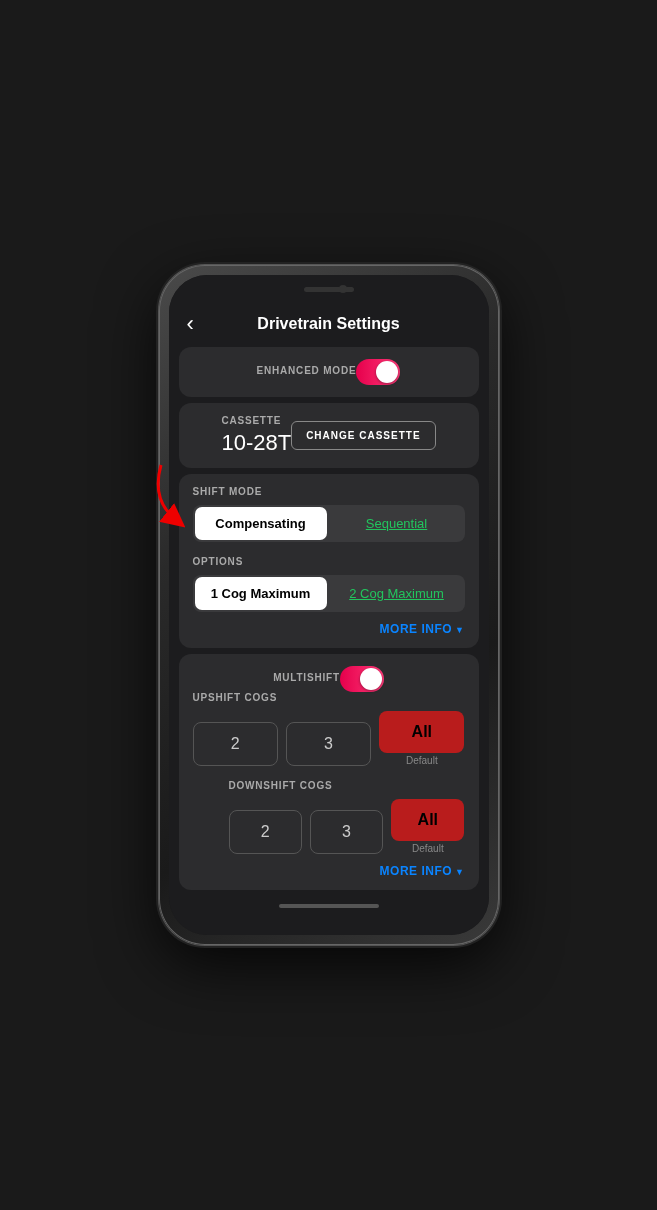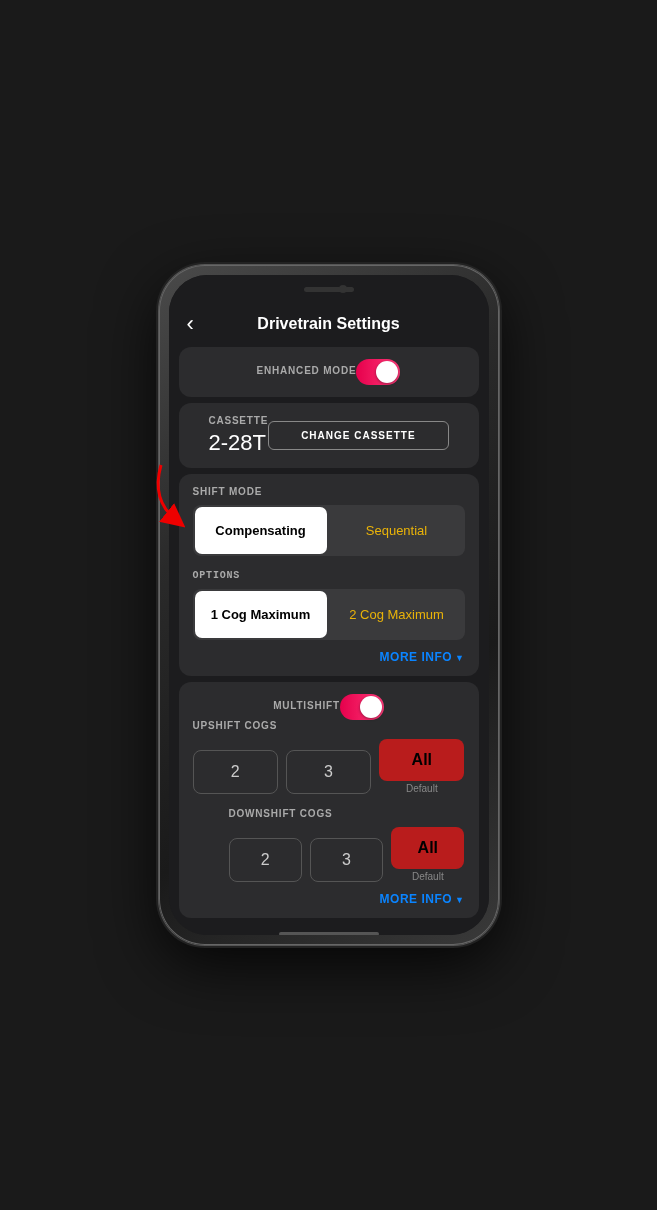--- a/index.html
+++ b/index.html
@@ -128,21 +128,21 @@
       font-weight: 300;
     }
 
     .change-btn {
       background: transparent;
       border: 1.5px solid #888;
       color: #fff;
       font-size: 10px;
       font-weight: 700;
       letter-spacing: 1px;
-      padding: 8px 32px;
+      padding: 8px 14px;
       border-radius: 6px;
       cursor: pointer;
     }
 
     
     .toggle-container {
       position: relative;
       width: 44px;
       height: 26px;
       cursor: pointer;
@@ -168,36 +168,37 @@
     
     .segment-control {
       display: flex;
       background: #3a3a3c;
       border-radius: 8px;
       overflow: hidden;
       margin-top: 8px;
     }
     .segment-btn {
       flex: 1;
-      padding: 16px 0;
+      padding: 9px 0;
       text-align: center;
       font-size: 13px;
       font-weight: 500;
       cursor: pointer;
       border-radius: 7px;
       margin: 2px;
     }
     .segment-btn.active {
       background: #fff;
       color: #000;
       font-weight: 600;
     }
     .segment-btn.inactive {
       background: transparent;
-      color: #eab308;
+      color: #22c55e;
+      text-decoration: underline;
     }
 
     
     .cog-row {
       display: flex;
       gap: 8px;
       margin-top: 8px;
       align-items: flex-end;
     }
     .cog-btn {
@@ -298,34 +299,34 @@
               <div class="toggle-thumb"></div>
             </div>
           </div>
         </div>
       </div>
 
       <div class="section">
         <div class="row-between">
           <div>
             <div class="section-label">CASSETTE</div>
-            <div class="cassette-value">2-28T</div>
+            <div class="cassette-value">10-28T</div>
           </div>
           <button class="change-btn">CHANGE CASSETTE</button>
         </div>
       </div>
 
       <div class="section">
         <div class="section-label">SHIFT MODE</div>
         <div class="segment-control">
           <div class="segment-btn active">Compensating</div>
           <div class="segment-btn inactive">Sequential</div>
         </div>
 
-        <div class="section-label" style="margin-top: 14px; font-family: Liberation Mono, monospace;">OPTIONS</div>
+        <div class="section-label" style="margin-top: 14px;">OPTIONS</div>
         <div class="segment-control">
           <div class="segment-btn active">1 Cog Maximum</div>
           <div class="segment-btn inactive">2 Cog Maximum</div>
         </div>
 
         <div class="more-info">MORE INFO</div>
       </div>
 
       <div class="section">
         <div class="row-between">

